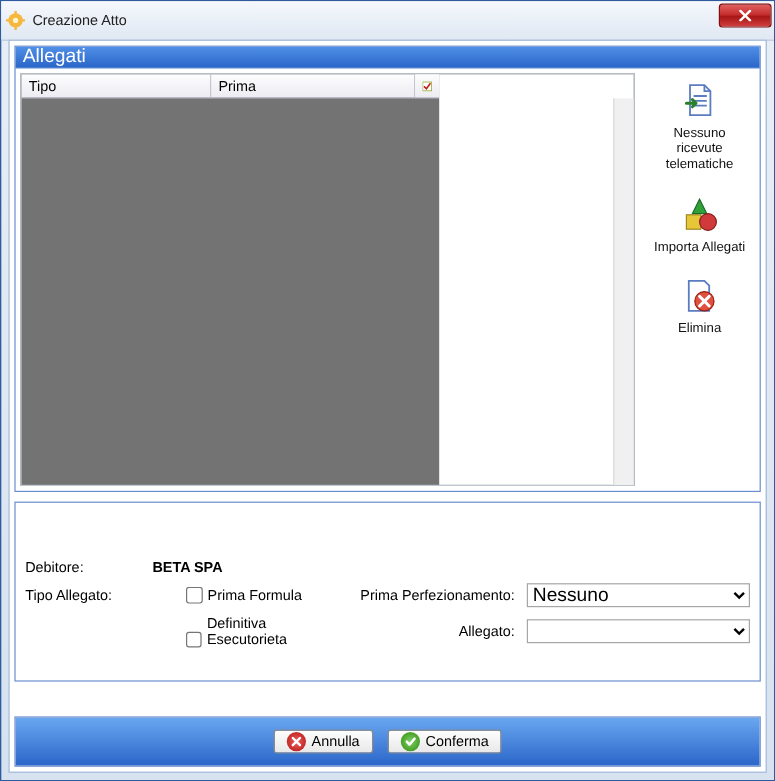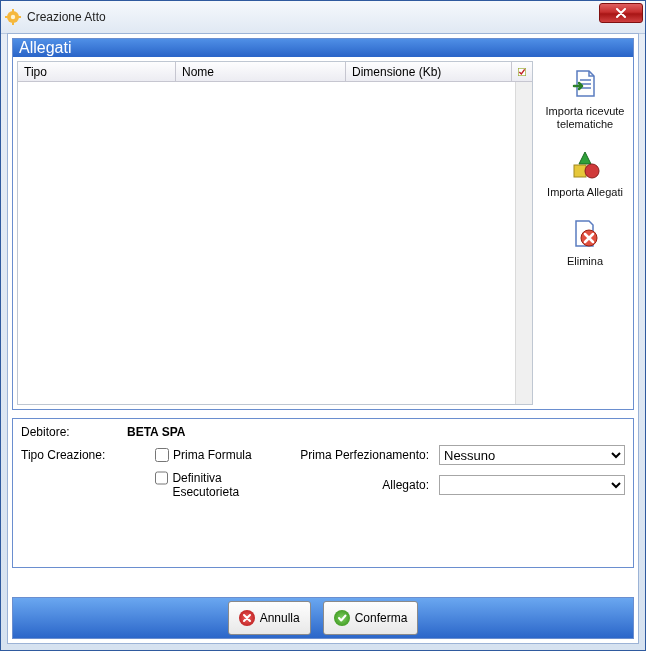--- a/index.html
+++ b/index.html
@@ -70,24 +70,24 @@
   }
   
   .allegati-body {
     display:flex;
     height:352px;
   }
   .table-area {
     flex:1;
     border:1px solid #bfc7d2;
     margin:4px;
-    background:#14b8a6;
+    background:#737373;
     position:relative;
     display:flex;
-    flex-direction:column;
+    flex-direction:row;
   }
   .col-headers {
     display:flex;
     height:20px;
     background:linear-gradient(#fdfdfe,#ececf2);
     border-bottom:1px solid #c6c6d0;
   }
   .col-h {
     border-right:1px solid #c6c6d0;
     padding:2px 6px;
@@ -131,46 +131,47 @@
   }
   .act-btn .ic { width:36px; height:36px; display:flex; align-items:center; justify-content:center; margin-bottom:3px; }
   
   .debitori-body {
     padding:6px 8px 10px 8px;
     display:grid;
     grid-template-columns: 100px 160px 140px 1fr;
     row-gap:6px;
     column-gap:6px;
     align-items:center;
+    margin-top:41px;
   }
   .lbl { color:#000; }
   .bold { font-weight:bold; }
-  .chk-wrap { display:flex; align-items:flex-start; gap:4px;padding-left:28px; }
+  .chk-wrap { display:flex; align-items:flex-end; gap:4px;padding-left:28px; }
   input[type=checkbox]{ width:14px; height:14px; margin:0; }
   select {
     width:100%;
     height:20px;
-    font-size:13px;
+    font-size:16px;
     border:1px solid #a6a6a6;
     background:#fff;
   }
   .lbl-right { text-align:right; padding-right:4px; }
   
   .footer {
     height:42px;
     border:1px solid #6a8ecf;
     background: linear-gradient(#6aa7f0, #2b66c9);
     display:flex;
     align-items:center;
     justify-content:center;
     gap:12px;
     margin-top:auto;
   }
   .btn {
-    height:34px;
+    height:20px;
     min-width:82px;
     padding:0 10px;
     background:linear-gradient(#fefefe,#e8e8e8);
     border:1px solid #8a8a8a;
     border-radius:3px;
     display:flex;
     align-items:center;
     justify-content:flex-start;
     gap:5px;
     cursor:pointer;
@@ -213,22 +214,21 @@
   </div>
 
   <div class="inner">
 
     <div class="panel">
       <div class="panel-header">Allegati</div>
       <div class="allegati-body">
         <div class="table-area">
           <div class="col-headers">
             <div class="col-h col-tipo">Tipo</div>
-            <div class="col-h col-nome">Nome</div>
-            <div class="col-h col-dim">Dimensione (Kb)</div>
+            <div class="col-h col-nome">Prima</div>
             <div class="col-h col-chk">
               <svg width="12" height="12" viewBox="0 0 12 12">
                 <rect x="0.5" y="0.5" width="11" height="11" fill="#fff" stroke="#9a3"></rect>
                 <path d="M2 6 L5 9 L10 2" stroke="#c02020" stroke-width="2" fill="none"></path>
               </svg>
             </div>
           </div>
           <div class="table-rows"></div>
           <div class="vscroll"></div>
         </div>
@@ -236,21 +236,21 @@
 
           <div class="act-btn">
             <span class="ic">
               <svg width="32" height="32" viewBox="0 0 32 32">
                 <path d="M8 3 h12 l5 5 v20 h-17 z" fill="#fefefe" stroke="#5a7cc0" stroke-width="1.5"></path>
                 <path d="M20 3 v5 h5" fill="none" stroke="#5a7cc0" stroke-width="1.5"></path>
                 <path d="M11 12 h11 M11 16 h11 M11 20 h11" stroke="#5a7cc0" stroke-width="1.5"></path>
                 <path d="M5 18 h8 M10 15 l3 3 l-3 3" stroke="#2a7f2a" stroke-width="2.5" fill="none" stroke-linecap="round" stroke-linejoin="round"></path>
               </svg>
             </span>
-            <span>Importa ricevute telematiche</span>
+            <span>Nessuno ricevute telematiche</span>
           </div>
 
           <div class="act-btn">
             <span class="ic">
               <svg width="32" height="32" viewBox="0 0 32 32">
                 <polygon points="16,3 22,15 10,15" fill="#2fa03a" stroke="#1b6b23"></polygon>
                 <rect x="5" y="16" width="12" height="12" fill="#e6c73a" stroke="#a08820"></rect>
                 <circle cx="23" cy="22" r="7" fill="#d03a3a" stroke="#8a1e1e"></circle>
               </svg>
             </span>
@@ -272,21 +272,21 @@
         </div>
       </div>
     </div>
 
     <div class="panel debitori-panel">
       <div class="debitori-body">
 
         <div class="lbl">Debitore:</div>
         <div class="bold" style="grid-column: span 3">BETA SPA</div>
 
-        <div class="lbl">Tipo Creazione:</div>
+        <div class="lbl">Tipo Allegato:</div>
         <div class="chk-wrap">
           <input type="checkbox" style="">
           <span>Prima Formula</span>
         </div>
         <div class="lbl lbl-right">Prima Perfezionamento:</div>
         <select>
           <option>Nessuno</option>
         </select>
 
         <div></div>

